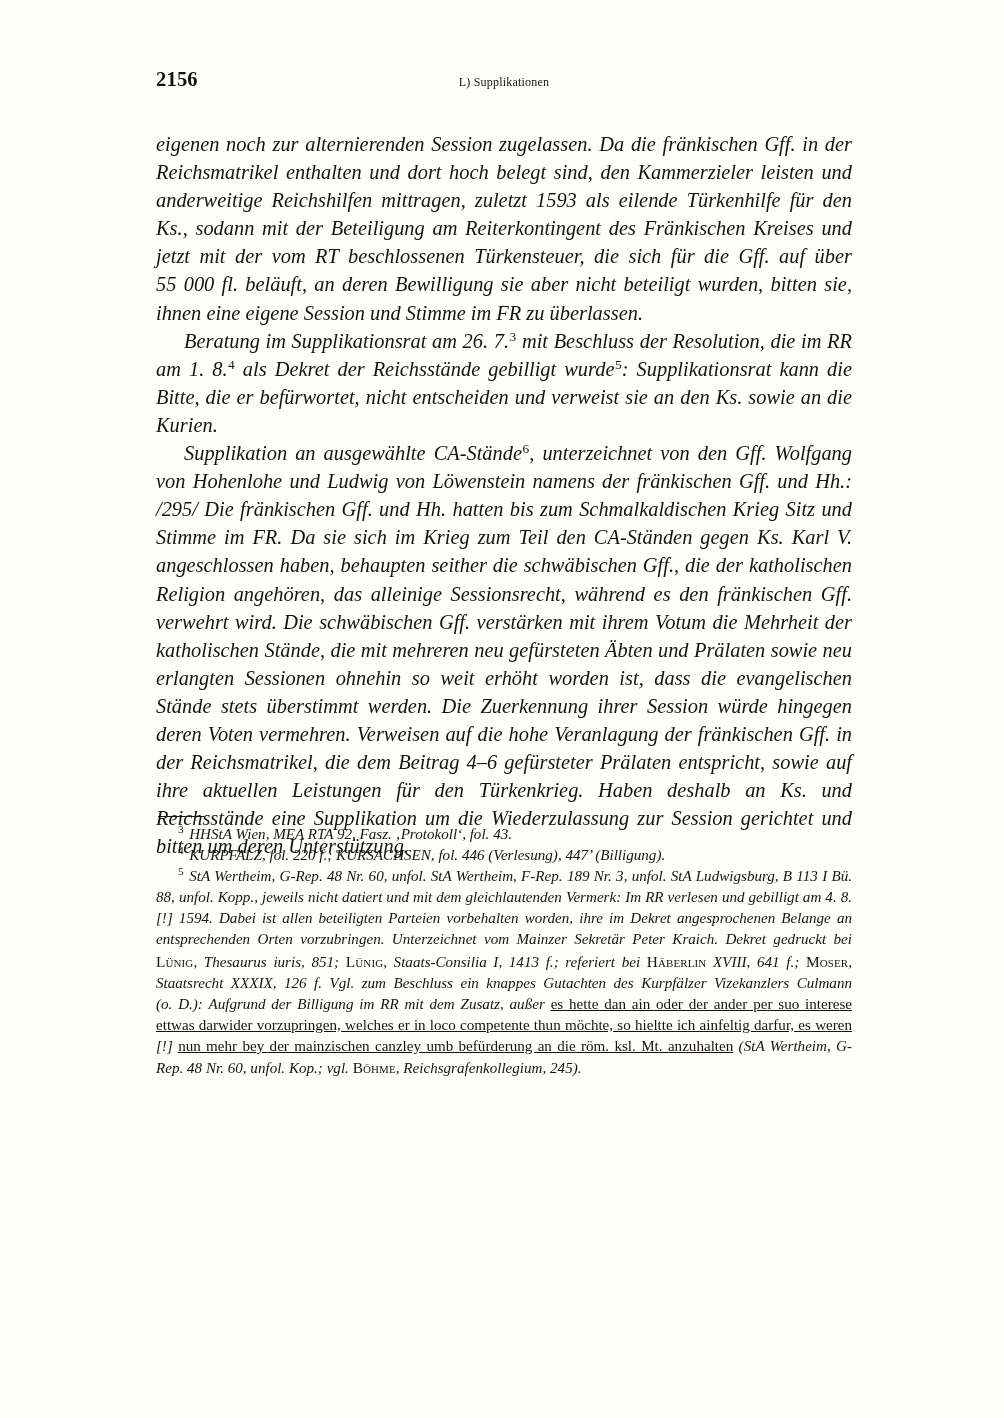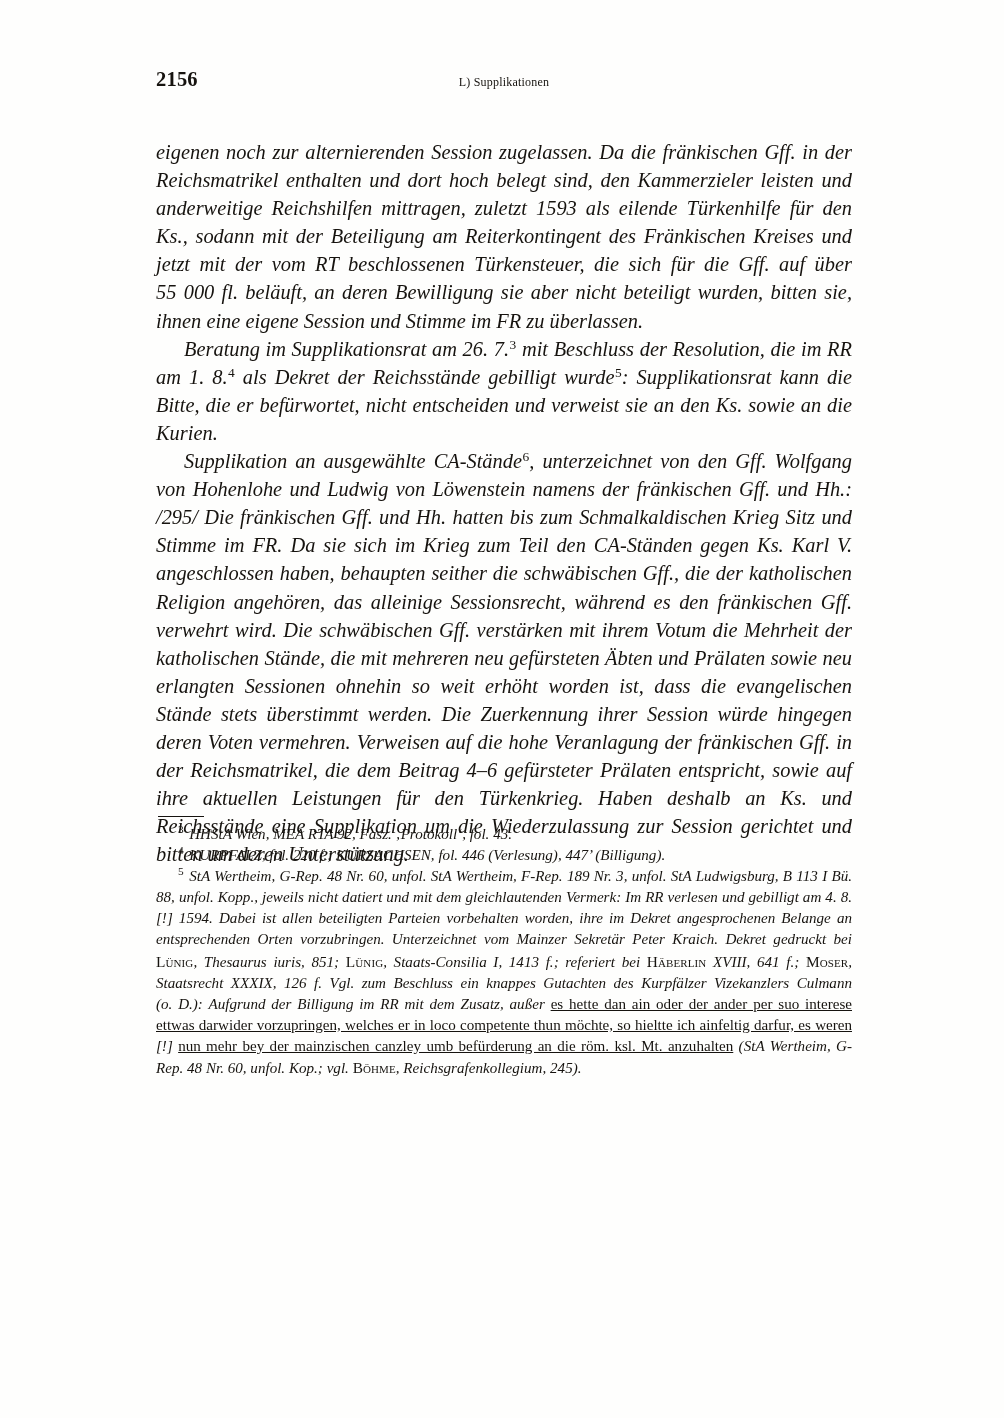--- a/index.html
+++ b/index.html
@@ -44,21 +44,21 @@
   }
   .runhead .title {
     flex: 1;
     text-align: center;
     font-size: 12px;
     padding-right: 150px;
     white-space: nowrap;
   }
   
   .body {
-    margin-top: 40px;
+    margin-top: 32px;
     font-size: 20.4px;
     line-height: 28.1px;
     font-style: italic;
     text-align: justify;
     text-justify: inter-word;
     hyphens: manual;
   }
   .body p {
     margin: 0;
     text-indent: 0;

